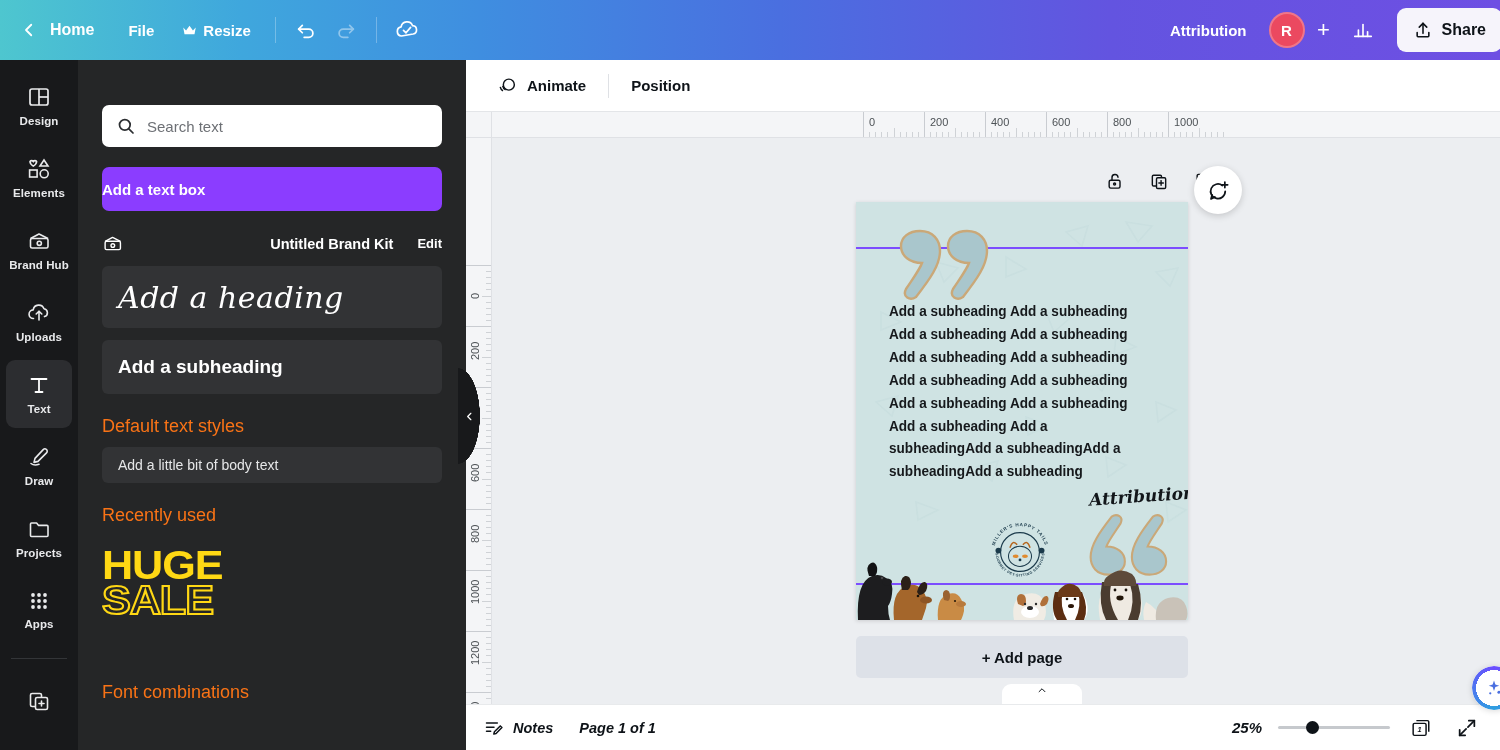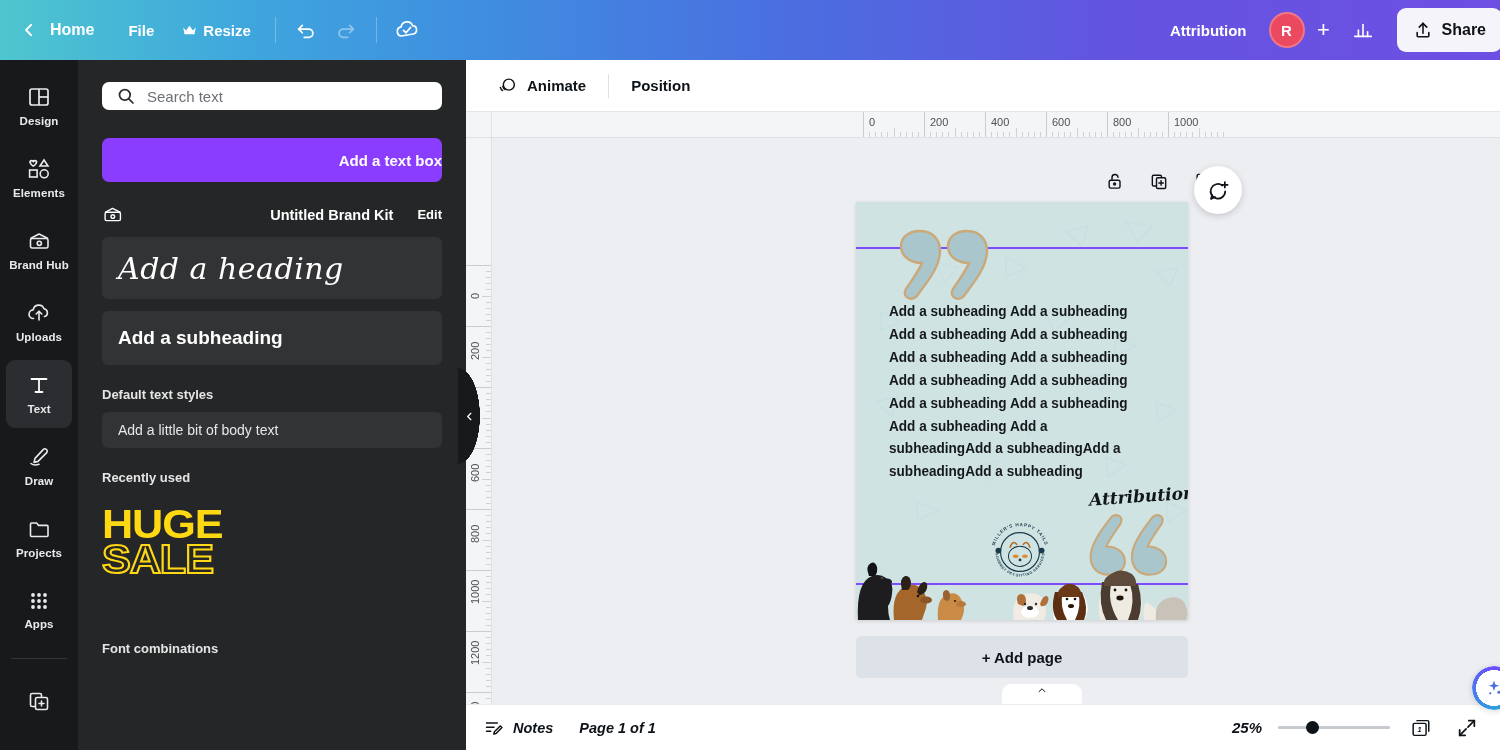--- a/index.html
+++ b/index.html
@@ -66,44 +66,44 @@
   .rail-item.active { background:#2c2d30; }
   .rail-label { font-size:11.5px; font-weight:bold; letter-spacing:.1px; }
   .rail-div { width:56px; height:1px; background:#333538; margin:10px 0 8px; }
 
   
   .panel {
     position:absolute; left:78px; top:60px; width:388px; height:690px;
     background:#252627; padding:22px 24px 0 24px; overflow:hidden;
   }
   .search-wrap {
-    height:28px; background:#fff; border-radius:7px; display:flex; align-items:center;
-    padding:12px 14px; gap:11px;
+    height:42px; background:#fff; border-radius:7px; display:flex; align-items:center;
+    padding:12px 14px; gap:11px;margin-top:23px;
   }
   .search-input {
     border:none; outline:none; font-size:15px; color:#5c5f63; flex:1;
     font-family:"Liberation Sans",sans-serif; background:transparent;
   }
   .search-input::placeholder { color:#6d7075; }
   .addtext-btn {
-    margin-top:28px; height:44px; background:#8b3dff; border-radius:7px;
+    margin-top:20px; height:44px; background:#8b3dff; border-radius:7px;
     color:#fff; font-size:15px; font-weight:bold;
-    display:flex; align-items:center; justify-content:flex-end; cursor:pointer;
+    display:flex; align-items:center; justify-content:flex-start; cursor:pointer;
   }
   .bk-row { margin-top:22px; display:flex; align-items:center; gap:10px;text-align:right; }
   .bk-title { color:#fff; font-size:14.5px; font-weight:bold; flex:1; }
   .bk-edit { color:#fff; font-size:13px; font-weight:bold; cursor:pointer;margin-left:14px; }
   .style-card {
     margin-top:12px; background:#323335; border-radius:6px; height:62px;
     display:flex; align-items:center; padding:0 16px; cursor:pointer; color:#fff;
     overflow:hidden;
   }
   .style-heading { font-family:"DejaVu Serif", serif; font-style:italic; font-size:30px; font-weight:normal; letter-spacing:.5px;text-align:right; }
   .style-sub { font-size:19px; font-weight:bold; }
-  .sec-title { color:#e5e5e5; font-size:13px; font-weight:bold; margin-top:22px; }
+  .sec-title { color:#f97316; font-size:18px; font-weight:normal; margin-top:22px; }
   .style-body { font-size:14px; color:#e6e7e8; }
   .recent-art {
     margin-top:22px; width:135px; user-select:none; cursor:pointer;
   }
   .huge {
     font-size:40px; line-height:.86; font-weight:bold; color:#ffd814;
     font-family:"Liberation Sans",sans-serif; letter-spacing:-1px;
     transform: scaleX(1.08); transform-origin:left;
   }
   .sale {

